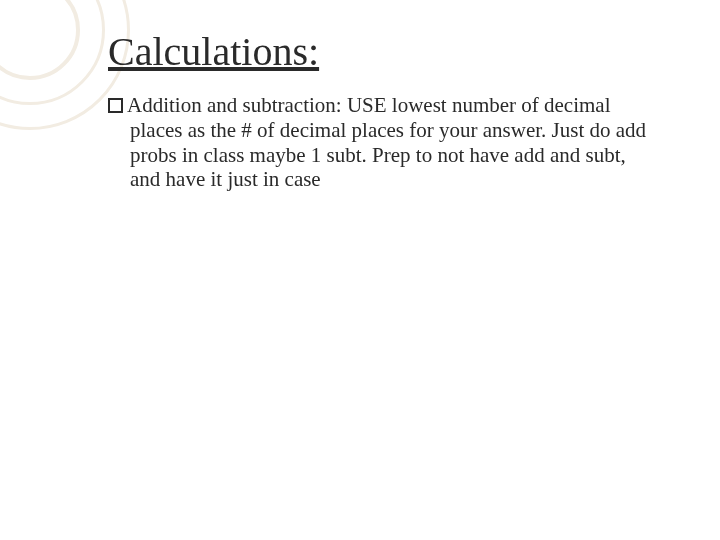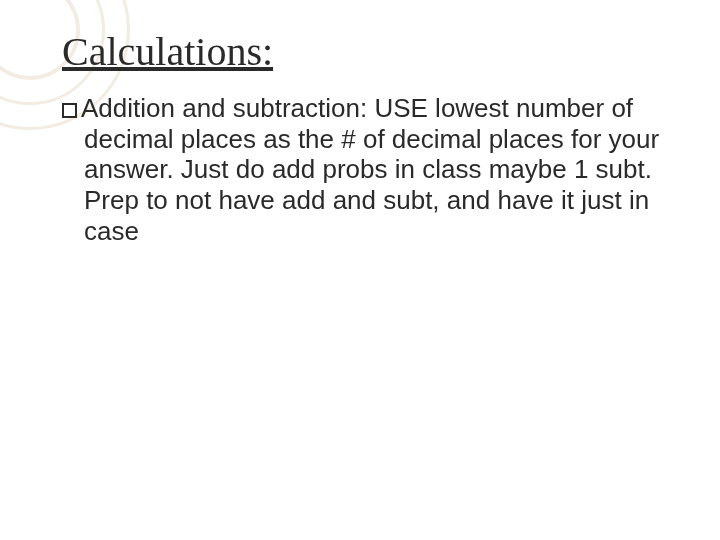--- a/index.html
+++ b/index.html
@@ -21,34 +21,34 @@
     position: absolute;
     border-radius: 50%;
     border: 3px solid #f2ece2;
   }
   .ring.r1 { top: 0; left: 0; width: 200px; height: 200px; }
   .ring.r2 { top: 25px; left: 25px; width: 150px; height: 150px; }
   .ring.r3 { top: 50px; left: 50px; width: 100px; height: 100px; border-width: 4px; }
 
   .slide {
     position: relative;
-    padding: 28px 60px 20px 62px;
+    padding: 28px 60px 20px 108px;
     height: 100%;
   }
   h1.title {
     font-family: "Times New Roman", Times, serif;
     font-size: 40px;
     font-weight: 400;
     text-decoration: underline;
     color: #2a2a2a;
     margin-bottom: 18px;
   }
   .para {
-    font-family: Liberation Sans, sans-serif;
-    font-size: 26px;
+    font-family: Liberation Serif, serif;
+    font-size: 21px;
     line-height: 1.18;
     color: #2a2a2a;
     margin-bottom: 30px;
     text-indent: -22px;
     padding-left: 22px;
   }
   .bullet-box {
     display: inline-block;
     width: 15px;
     height: 15px;

